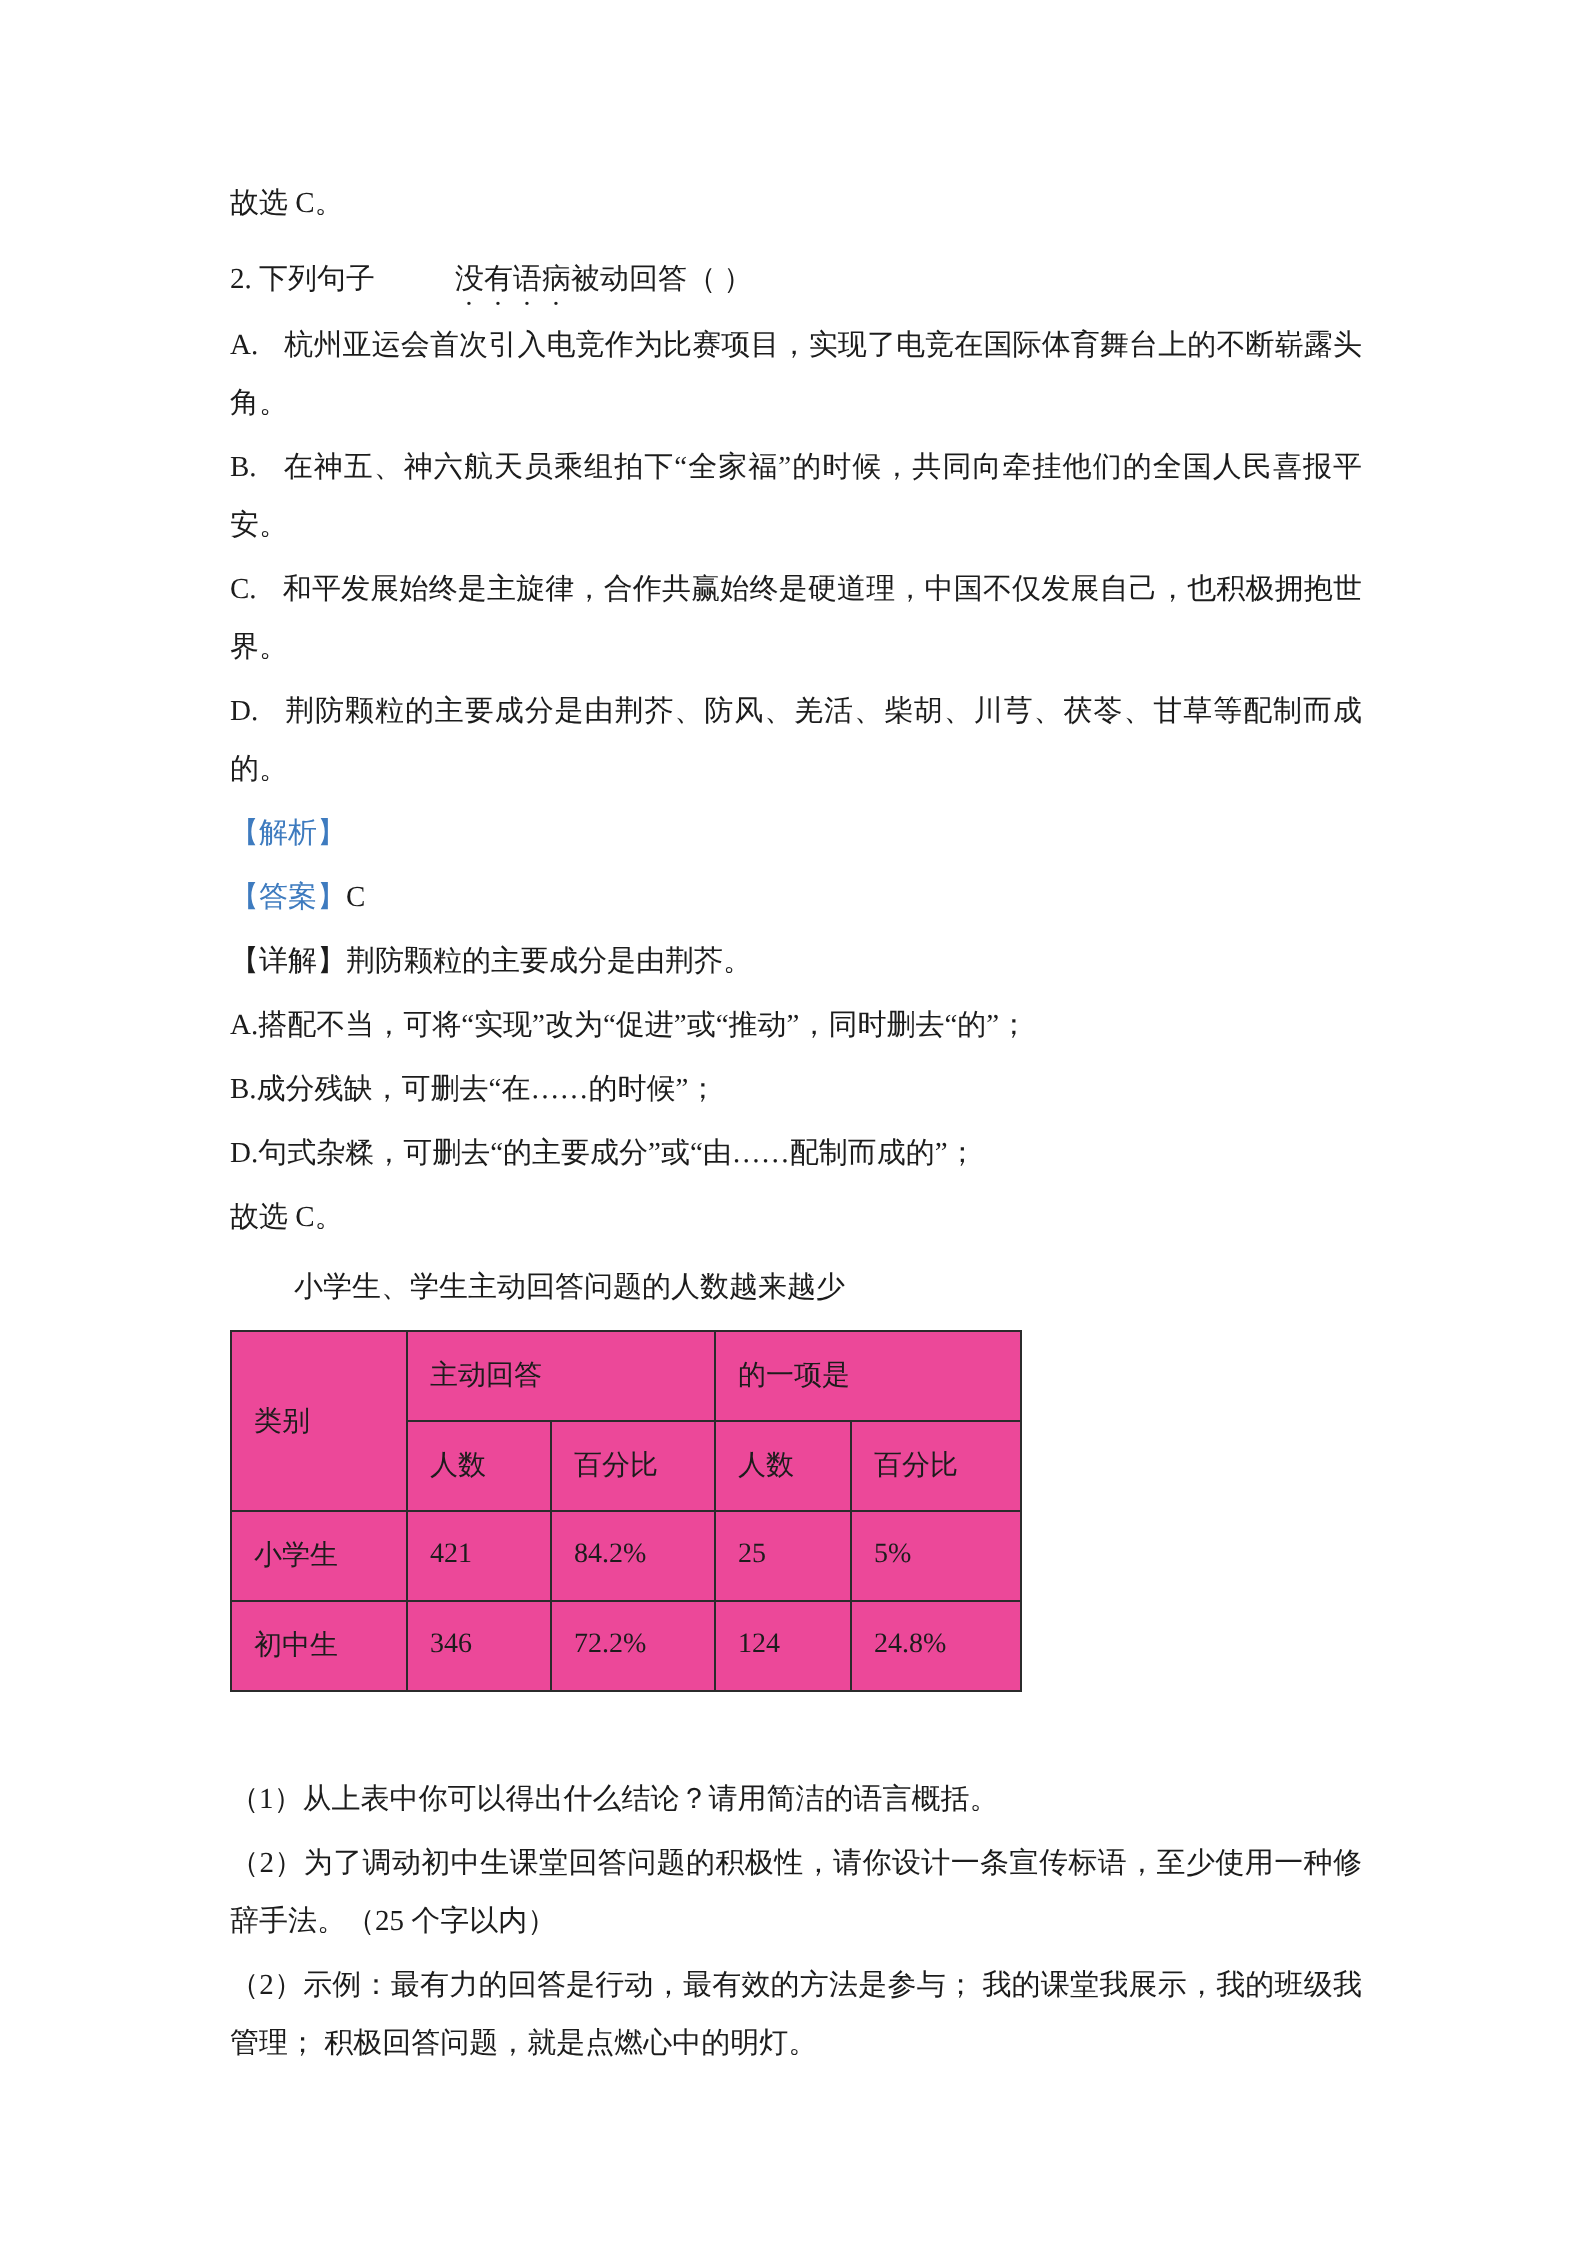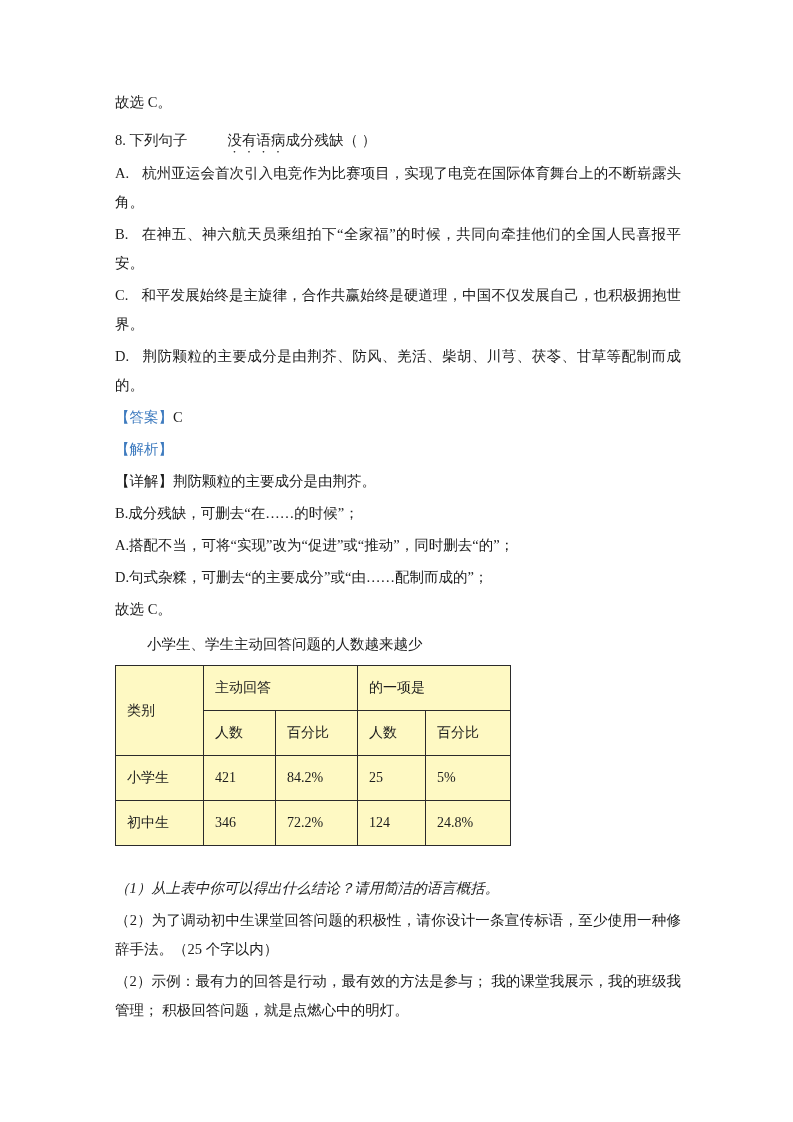--- a/index.html
+++ b/index.html
@@ -42,54 +42,54 @@
   table.survey {
     border-collapse: collapse;
     margin: 2px 0 14px 0;
   }
   table.survey td {
     border: 1px solid #2b2b2b;
     font-size: 14px;
     padding: 0 0 0 11px;
     vertical-align: middle;
     text-align: left;
-    background: #fef9c3;
+    background: #ec4899;
   }
   table.survey tr { height: 45px; }
   .col-cat { width: 88px; }
   .col-n1  { width: 72px; }
   .col-p1  { width: 82px; }
   .col-n2  { width: 68px; }
   .col-p2  { width: 85px; }
-  .after-table { margin-top: 28px; font-style: italic; }
+  .after-table { margin-top: 40px; }
 </style>
 </head>
 <body>
 
 <div class="page">
 
   <p>故选 C。</p>
 
-  <p class="q-gap"><span>8. 下列句子</span><span class="emph">没有语病</span><span>成分残缺（      ）</span></p>
+  <p class="q-gap"><span>2. 下列句子</span><span class="emph">没有语病</span><span>被动回答（      ）</span></p>
 
   <p><span class="opt-label">A.</span><span>杭州亚运会首次引入电竞作为比赛项目，实现了电竞在国际体育舞台上的不断崭露头角。</span></p>
 
   <p><span class="opt-label">B.</span><span>在神五、神六航天员乘组拍下“全家福”的时候，共同向牵挂他们的全国人民喜报平安。</span></p>
 
   <p><span class="opt-label">C.</span><span>和平发展始终是主旋律，合作共赢始终是硬道理，中国不仅发展自己，也积极拥抱世界。</span></p>
 
   <p><span class="opt-label">D.</span><span>荆防颗粒的主要成分是由荆芥、防风、羌活、柴胡、川芎、茯苓、甘草等配制而成的。</span></p>
 
+  <p><span class="accent">【解析】</span></p>
+
   <p><span class="accent">【答案】</span><span>C</span></p>
 
-  <p><span class="accent">【解析】</span></p>
-
   <p>【详解】荆防颗粒的主要成分是由荆芥。</p>
+  <p>A.搭配不当，可将“实现”改为“促进”或“推动”，同时删去“的”；</p>
   <p>B.成分残缺，可删去“在……的时候”；</p>
-  <p>A.搭配不当，可将“实现”改为“促进”或“推动”，同时删去“的”；</p>
   <p>D.句式杂糅，可删去“的主要成分”或“由……配制而成的”；</p>
   <p>故选 C。</p>
 
 
   <p class="table-title">小学生、学生主动回答问题的人数越来越少</p>
 
   <table class="survey">
     <colgroup>
       <col class="col-cat">
         <col class="col-n1">

